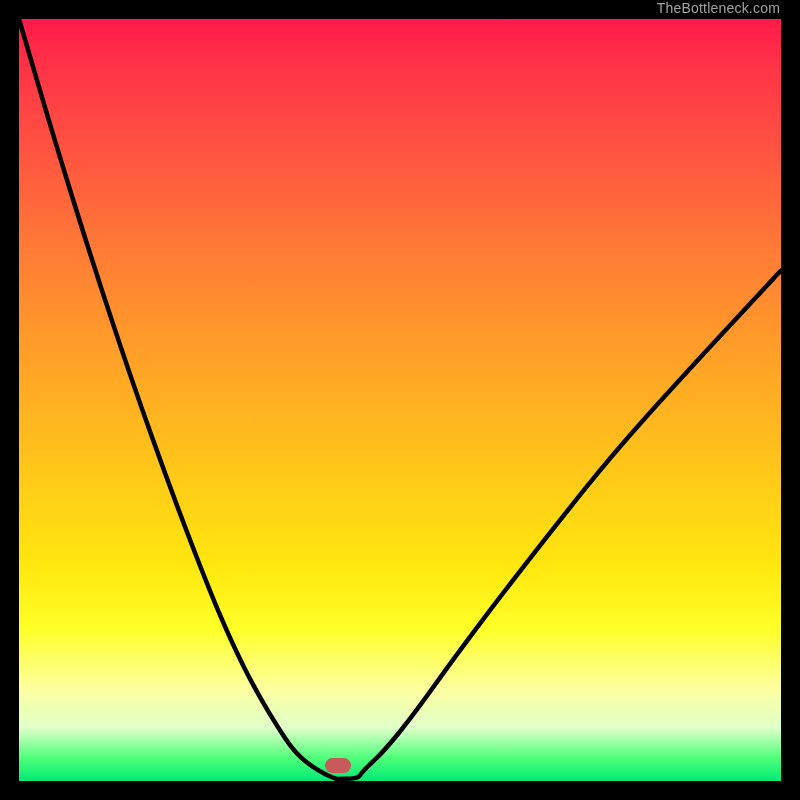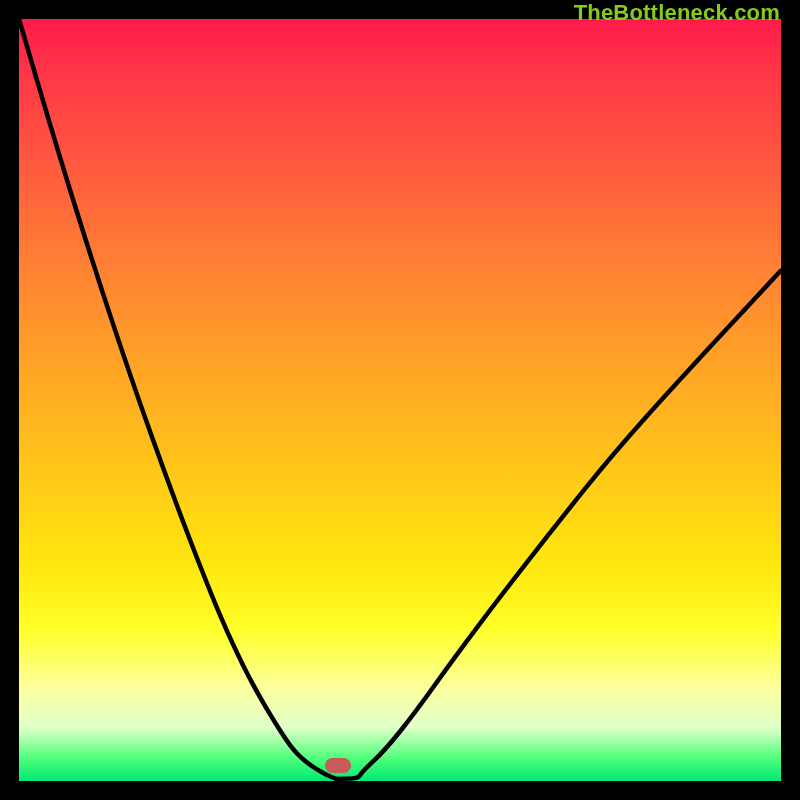--- a/index.html
+++ b/index.html
@@ -29,23 +29,23 @@
       #fcffa0 88%,
       #e0ffca 93%,
       #4fff7a 97%,
       #00e874 100%
     );
   }
   .watermark {
     position: absolute;
     top: 0px;
     right: 20px;
-    color: #84cc16;
-    font-size: 22px;
-    font-weight: 700;
+    color: #a3a3a3;
+    font-size: 14px;
+    font-weight: 400;
     letter-spacing: 0.2px;
     user-select: none;
   }
   svg.curve {
     position: absolute;
     left: 19px;
     top: 19px;
     width: 762px;
     height: 762px;
     overflow: visible;

